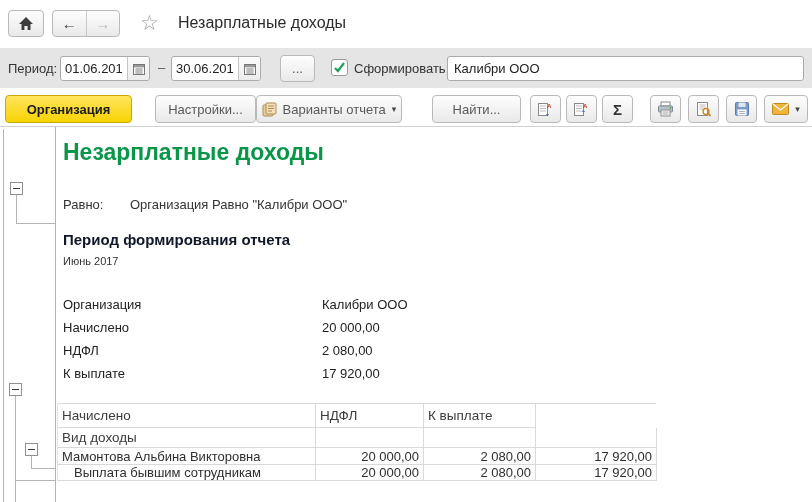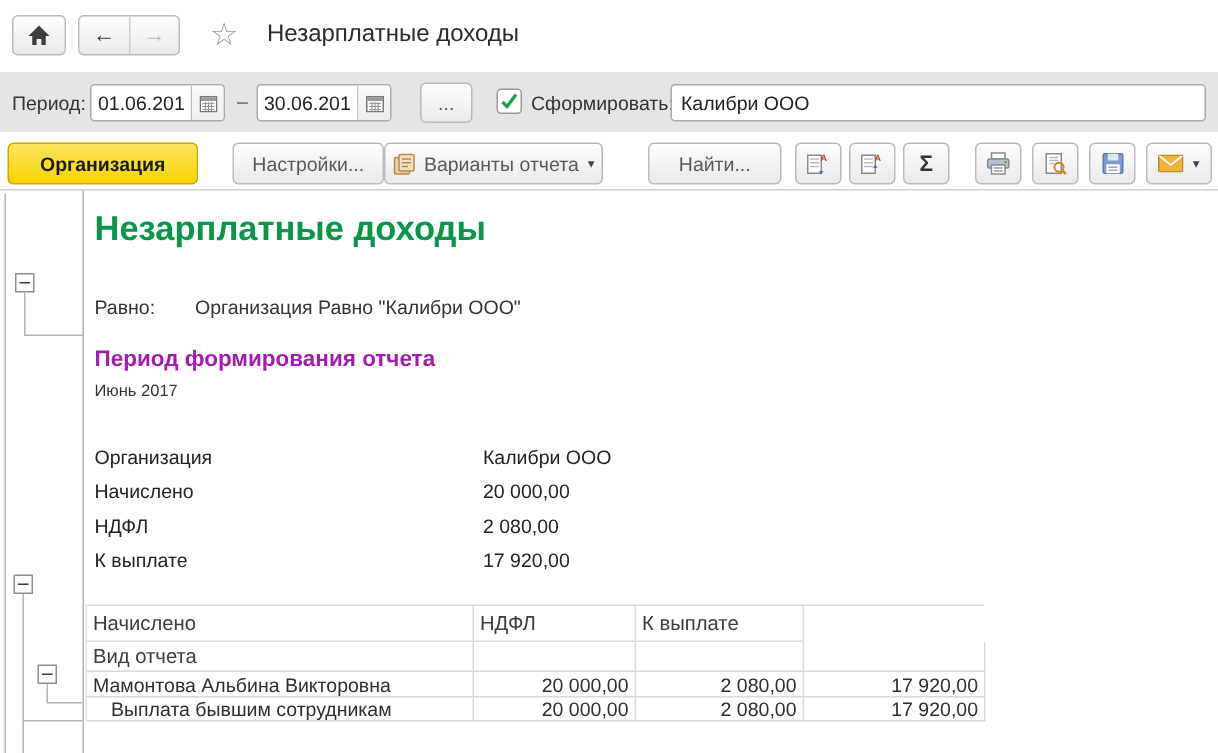--- a/index.html
+++ b/index.html
@@ -61,21 +61,21 @@
   .report { position:absolute; left:0; top:126px; width:812px; height:376px;
     background:#fff; border-top:1px solid #d0d0d0; }
   .vline, .hline { position:absolute; background:#b4b4b4; }
   .treebox { position:absolute; width:13px; height:13px; background:#fff;
     border:1px solid #8f8f8f; }
   .treebox::after { content:""; position:absolute; left:2px; right:2px; top:5px;
     height:1px; background:#3c3c3c; }
   .rtitle { position:absolute; left:63px; top:12px; font-size:23px; font-weight:bold; color:#0a9648; }
   .selection { position:absolute; left:63px; top:70px; font-size:13px; color:#333; }
   .selection .sel-val { position:absolute; left:67px; top:0; width:500px; }
-  .period-h { position:absolute; left:63px; top:104px; font-size:15px; font-weight:bold; color:#a21caf;text-align:center; }
+  .period-h { position:absolute; left:63px; top:104px; font-size:15px; font-weight:bold; color:#0f172a;text-align:center; }
   .period-v { position:absolute; left:63px; top:128px; font-size:11px; color:#333; }
   .summary { position:absolute; left:63px; top:166px; font-size:13px; font-weight:normal; color:#222; }
   .summary .srow { display:flex; height:23px; align-items:center; }
   .summary .slabel { width:259px; }
   
   .rtable { position:absolute; left:57px; top:276px; width:599px;
     border-top:1px solid #d9d9d9; border-left:1px solid #e4e4e4; }
   .trow { display:grid; grid-template-columns:258px 108px 112px 121px; }
   .tcell { border-right:1px solid #d9d9d9; border-bottom:1px solid #d9d9d9;
     padding:0 4px; display:flex; align-items:center; overflow:hidden; white-space:nowrap; }
@@ -271,21 +271,21 @@
       </div>
     </div>
 
     <div class="rtable">
       <div class="trow">
         <div class="tcell th">Начислено</div>
         <div class="tcell th">НДФЛ</div>
         <div class="tcell th">К выплате</div>
       </div>
       <div class="trow">
-        <div class="tcell sh">Вид отчета</div>
+        <div class="tcell sh">Вид доходы</div>
         <div class="tcell sh"></div>
         <div class="tcell sh"></div>
         <div class="tcell sh"></div>
       </div>
       <div class="trow">
         <div class="tcell td">Мамонтова Альбина Викторовна</div>
         <div class="tcell td num">20 000,00</div>
         <div class="tcell td num">2 080,00</div>
         <div class="tcell td num">17 920,00</div>
       </div>

